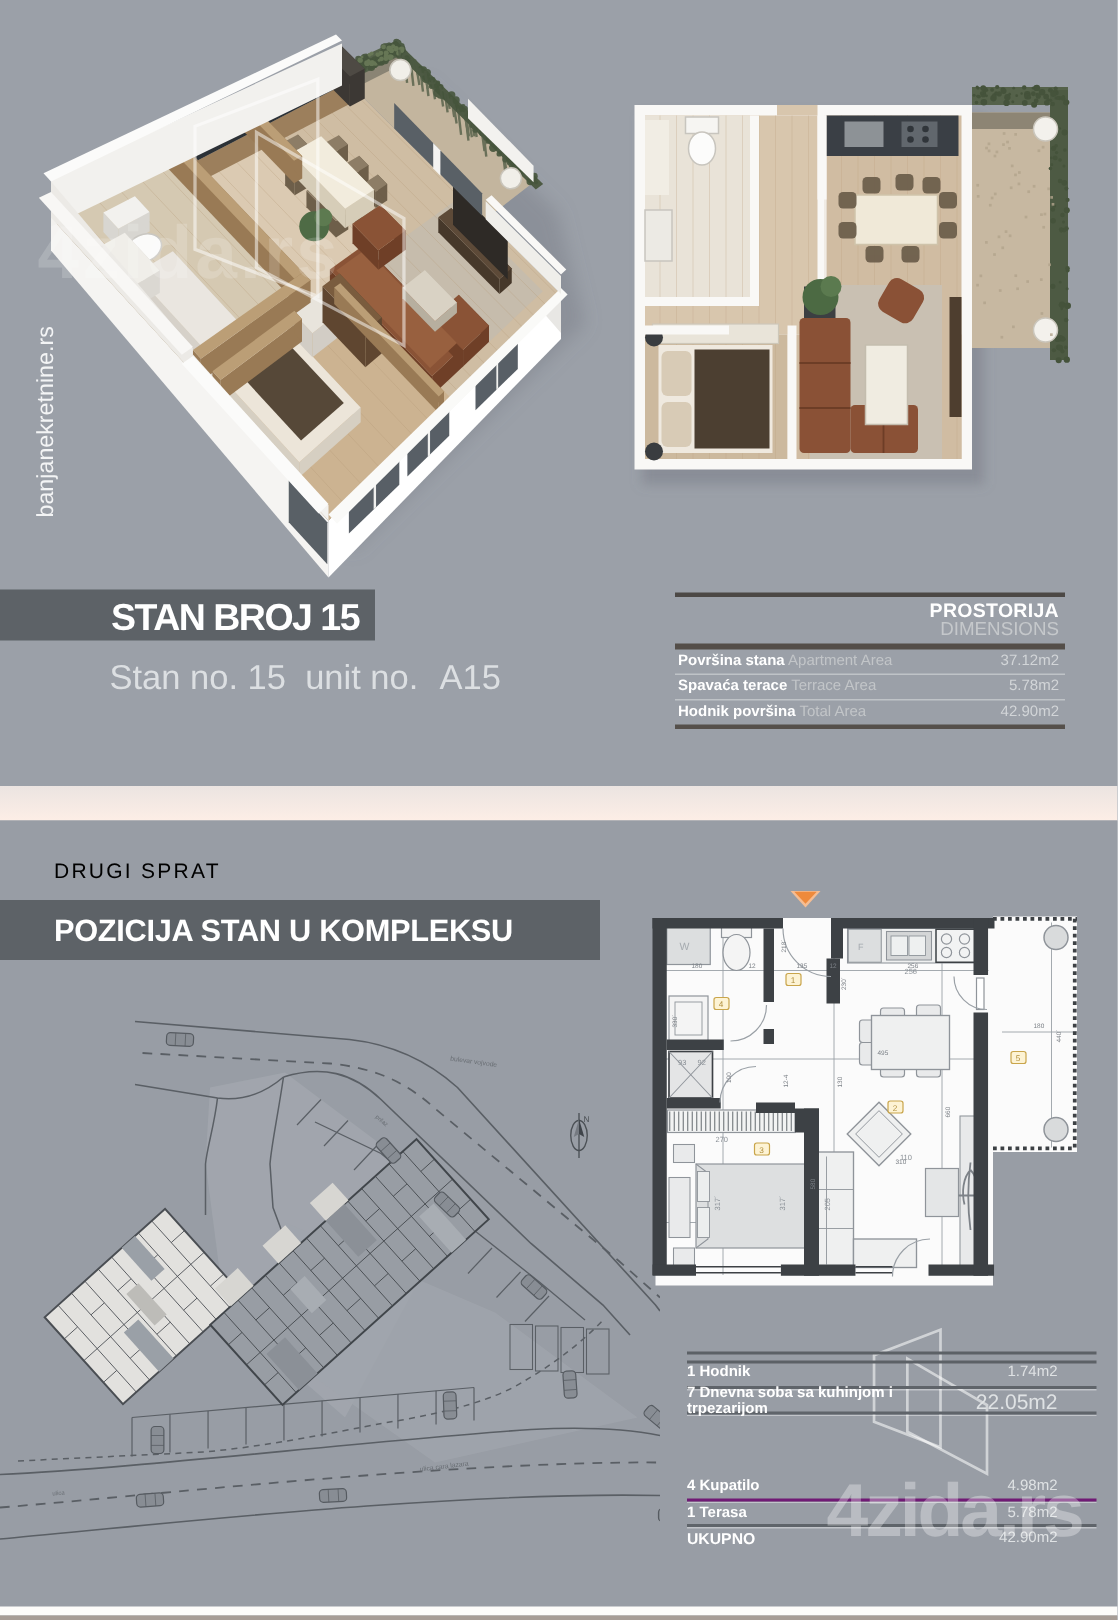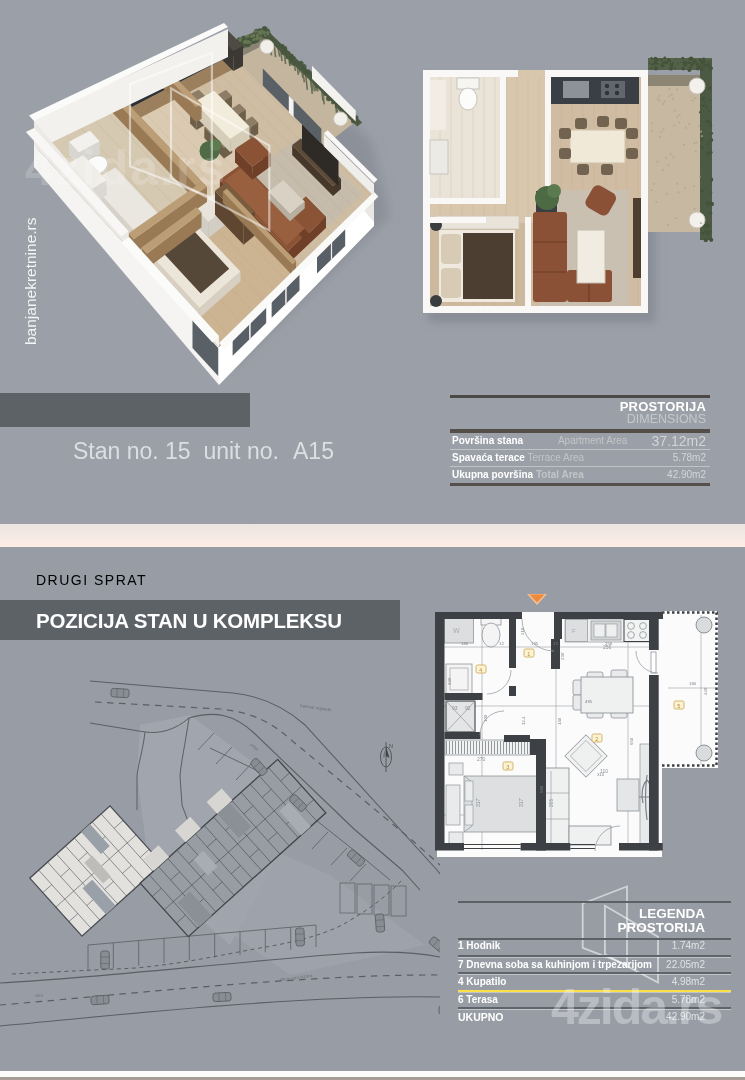--- a/index.html
+++ b/index.html
@@ -793,47 +793,48 @@
       <path d="M83,38.3 L181.3,95.6 L181.3,180.4 L83,128.4 Z"></path>
     </g>
   </svg>
 
   <div class="abs" style="left:25px;top:139px;width:400px;font-size:50px;font-weight:bold;color:rgba(255,255,255,0.17);letter-spacing:2px;">4zida.rs</div>
 
   <div class="abs" style="left:22px;top:345px;transform-origin:0 0;transform:rotate(-90deg);white-space:nowrap;color:rgba(255,255,255,0.88);font-size:15.5px;">banjanekretnine.rs</div>
 
   <div class="abs" style="left:0;top:393px;width:250px;height:34px;background:#5d6267;"></div>
 
+  <div class="abs" style="left:74px;top:398px;color:#fff;font-size:25px;font-weight:bold;letter-spacing:-1px;">STAN BROJ 15</div>
 
   <div class="abs" style="left:73px;top:438px;color:#dcdfe2;font-size:23px;">Stan no. 15&nbsp; unit no.</div>
   <div class="abs" style="left:293px;top:438px;color:#dcdfe2;font-size:23px;">A15</div>
 
   <div class="abs" style="left:450px;top:395px;width:260px;">
 
     <div style="height:2.5px;background:#4c4845;"></div>
 
     <div style="text-align:right;padding:3px 4px 0 0;line-height:12.5px;">
       <div style="color:#fff;font-weight:bold;font-size:13px;letter-spacing:0.2px;">PROSTORIJA</div>
       <div style="color:#c5c8cb;font-size:12.5px;">DIMENSIONS</div>
     </div>
 
     <div style="height:4px;background:#544e49;margin-top:3px;"></div>
 
     <div style="display:flex;justify-content:space-between;align-items:center;height:16px;border-bottom:1px solid #bfc3c7;padding:0 4px 0 2px;">
-      <span style="font-size:10px;color:#fff;"><b>Površina stana</b> <span style="color:#c2c5c8;font-weight:normal;margin-left:32px;">Apartment Area</span></span>
-      <span style="font-size:14px;color:#d2d5d8;">37.12m2</span>
+      <span style="font-size:10px;color:#fff;"><b>Površina stana</b> <span style="color:#c2c5c8;font-weight:normal;">Apartment Area</span></span>
+      <span style="font-size:10px;color:#d2d5d8;">37.12m2</span>
     </div>
 
     <div style="display:flex;justify-content:space-between;align-items:center;height:16px;border-bottom:1px solid #bfc3c7;padding:0 4px 0 2px;">
       <span style="font-size:10px;color:#fff;"><b>Spavaća terace</b> <span style="color:#c2c5c8;font-weight:normal;">Terrace Area</span></span>
       <span style="font-size:10px;color:#d2d5d8;">5.78m2</span>
     </div>
 
     <div style="display:flex;justify-content:space-between;align-items:center;height:16px;padding:0 4px 0 2px;">
-      <span style="font-size:10px;color:#fff;"><b>Ukupna površina</b> <span style="color:#c2c5c8;font-weight:bold;">Total Area</span></span>
+      <span style="font-size:10px;color:#fff;"><b>Hodnik površina</b> <span style="color:#c2c5c8;font-weight:normal;">Total Area</span></span>
       <span style="font-size:10px;color:#d2d5d8;">42.90m2</span>
     </div>
 
     <div style="height:3px;background:#55504b;"></div>
   </div>
 
   <div class="abs" style="left:0;top:524px;width:745px;height:23px;background:linear-gradient(#ebe4e1,#fdeee6);"></div>
 
   <div class="abs" style="left:0;top:547px;width:745px;height:524px;background:#989da5;"></div>
 
@@ -1265,45 +1266,41 @@
     <g fill="none" stroke="rgba(255,255,255,0.55)" stroke-width="1.8">
       <path d="M67,1.5 L22.7,18.5 L22.7,62.8 L67,79.8 Z"></path>
       <path d="M44.9,20.7 L98,51.7 L98,97.5 L44.9,69.4 Z"></path>
     </g>
   </svg>
 
   <div class="abs" style="left:458px;top:901px;width:273px;">
 
     <div style="height:2px;background:#5c6166;"></div>
 
-    <div style="text-align:right;padding:4px 26px 0 0;line-height:13.5px;">
-      <div style="color:#fff;font-weight:bold;font-size:13.5px;">LEGENDA</div>
-      <div style="color:#fff;font-weight:bold;font-size:13.5px;">PROSTORIJA</div>
-    </div>
 
     <div style="height:2px;background:#5c6166;margin-top:4px;"></div>
 
     <div style="display:flex;justify-content:space-between;align-items:flex-start;height:15.2px;border-bottom:2px solid #5f646a;box-shadow:0 1px 0 rgba(255,255,255,0.4);padding-right:26px;">
       <span style="font-size:10px;color:#fff;font-weight:bold;">1 Hodnik</span>
       <span style="font-size:10px;color:#dfe2e4;">1.74m2</span>
     </div>
 
     <div style="display:flex;justify-content:space-between;align-items:center;height:15.2px;border-bottom:2px solid #5f646a;box-shadow:0 1px 0 rgba(255,255,255,0.4);padding-right:26px;">
       <span style="font-size:10px;color:#fff;font-weight:bold;">7 Dnevna soba sa kuhinjom i trpezarijom</span>
-      <span style="font-size:10px;color:#dfe2e4;">22.05m2</span>
+      <span style="font-size:14px;color:#dfe2e4;">22.05m2</span>
     </div>
 
 
-    <div style="display:flex;justify-content:space-between;align-items:center;height:15.2px;border-bottom:2px solid #fde047;box-shadow:0 1px 0 rgba(255,255,255,0.4);padding-right:26px;">
+    <div style="display:flex;justify-content:space-between;align-items:center;height:15.2px;border-bottom:2px solid #701a75;box-shadow:0 1px 0 rgba(255,255,255,0.4);padding-right:26px;margin-top:40px;">
       <span style="font-size:10px;color:#fff;font-weight:bold;">4 Kupatilo</span>
       <span style="font-size:10px;color:#dfe2e4;">4.98m2</span>
     </div>
 
     <div style="display:flex;justify-content:space-between;align-items:center;height:15.2px;border-bottom:2px solid #5f646a;box-shadow:0 1px 0 rgba(255,255,255,0.4);padding-right:26px;">
-      <span style="font-size:10px;color:#fff;font-weight:bold;">6 Terasa</span>
+      <span style="font-size:10px;color:#fff;font-weight:bold;">1 Terasa</span>
       <span style="font-size:10px;color:#dfe2e4;">5.78m2</span>
     </div>
 
     <div style="display:flex;justify-content:space-between;align-items:center;height:16px;padding-right:26px;">
       <span style="font-size:10.5px;color:#fff;font-weight:bold;">UKUPNO</span>
       <span style="font-size:10px;color:#dfe2e4;">42.90m2</span>
     </div>
   </div>
 
   <div class="abs" style="left:551px;top:978px;width:250px;font-size:50px;font-weight:bold;color:rgba(255,255,255,0.32);letter-spacing:-2px;">4zida.rs</div>

